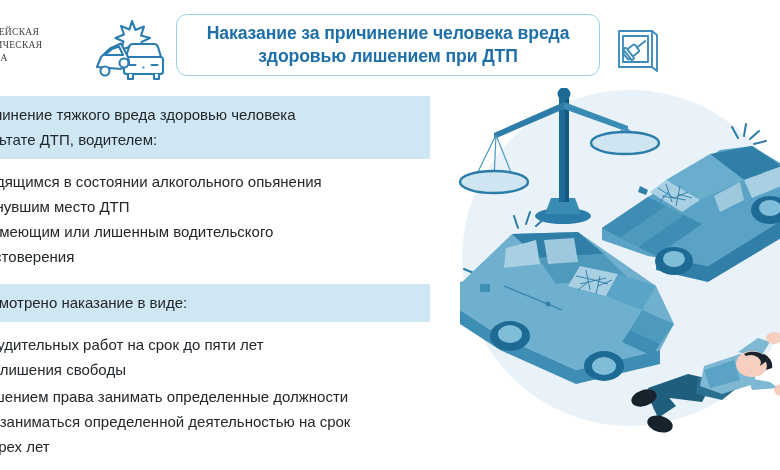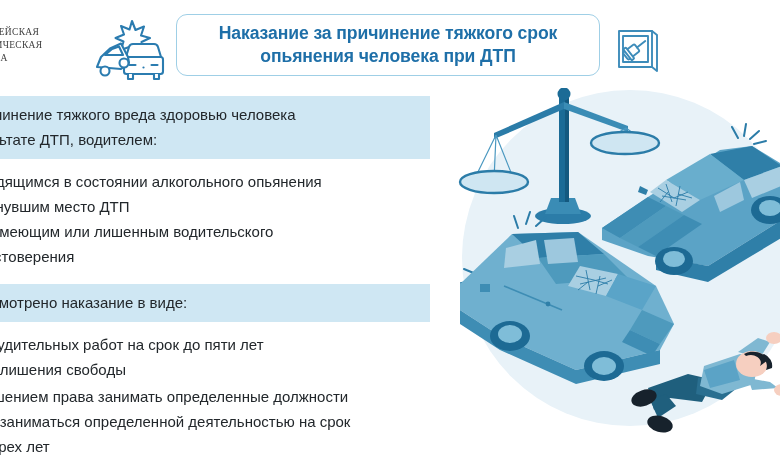--- a/index.html
+++ b/index.html
@@ -90,22 +90,22 @@
 
       <path d="M9 54 L13 44 L22 35.5 L33 30.5 L40 44 L41 50 L33 56 Z" fill="#fff"></path>
       <path d="M17 42 L24 36 L31 33.5 L35 42 Z"></path>
       <circle cx="17" cy="58" r="4.5" fill="#fff"></circle>
       <circle cx="36" cy="50" r="4.5" fill="#fff"></circle>
     </svg>
   </div>
 
   <div class="title-box">
     <div class="title-text">
-      <span>Наказание за причинение тяжкого срок</span><br>
-      <span>опьянения человека при ДТП</span>
+      <span>Наказание за причинение человека вреда</span><br>
+      <span>здоровью лишением при ДТП</span>
     </div>
   </div>
 
   <div class="book-icon">
     <svg viewBox="0 0 52 56" width="52" height="56" fill="none" stroke="#3d8cba" stroke-width="1.9" stroke-linejoin="round" stroke-linecap="round">
       <path d="M7 9 L40 9 L45 13 L45 49 L40 45 L7 45 Z" fill="#ffffff"></path>
       <path d="M40 9 L40 45"></path>
       <path d="M11 14 L36 14 L36 40 L11 40 Z"></path>
 
       <g transform="rotate(-38 23 27)">

